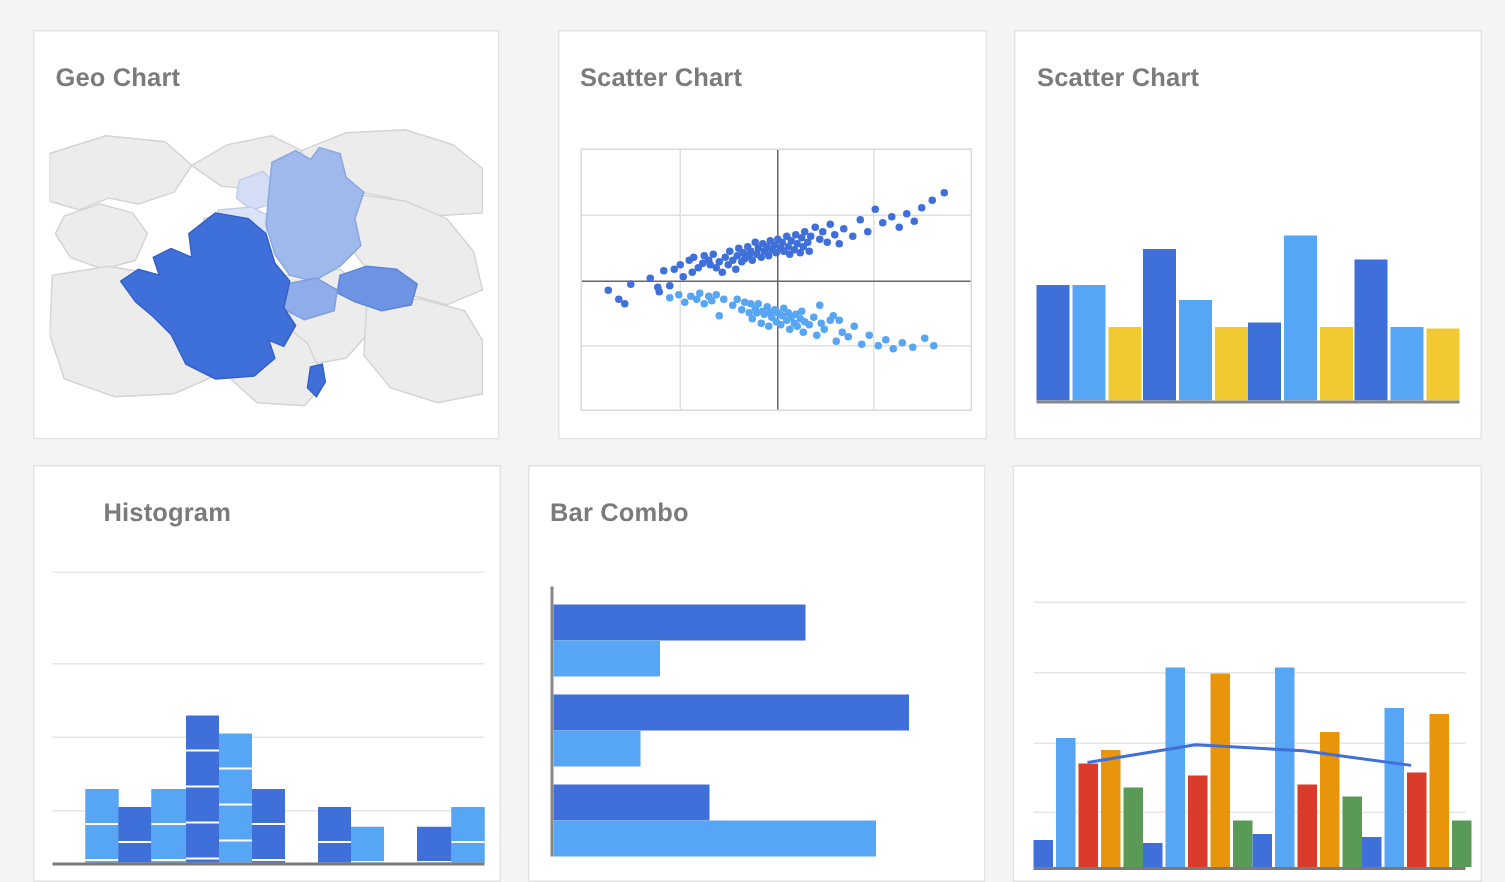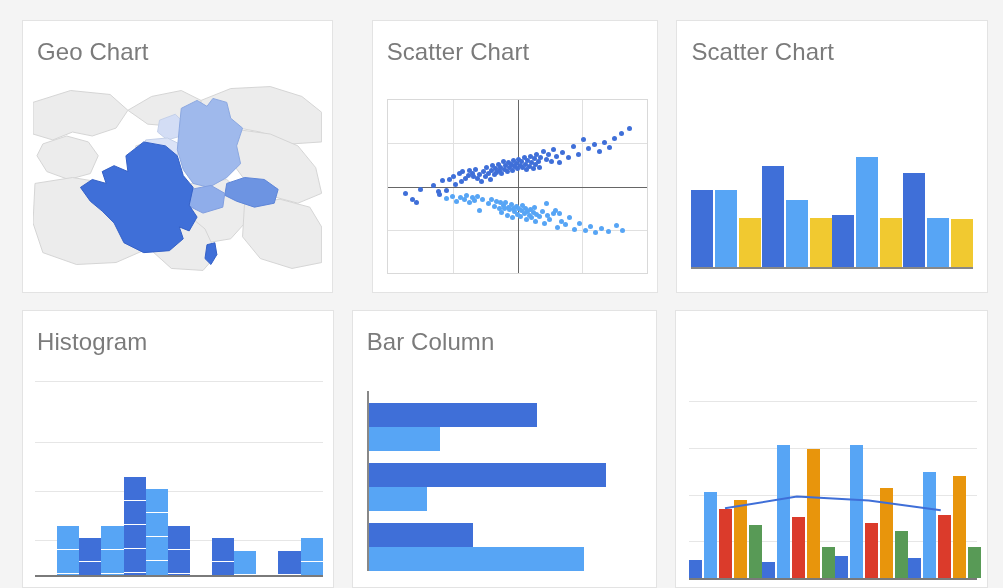--- a/index.html
+++ b/index.html
@@ -30,28 +30,28 @@
   .card {
     background: #ffffff;
     border: 1px solid #e3e3e3;
     box-sizing: border-box;
     position: relative;
     overflow: hidden;
   }
   .card.w-geo     { width: 312px; }
   .card.w-scatter { width: 288px; margin-left: 21px; }
   .card.w-column  { width: 313px; }
-  .card.w-hist    { width: 312px; }
+  .card.w-hist    { width: 312px; padding-left: 32px; }
   .card.w-bar     { width: 306px; }
   .card.w-combo   { width: 313px; }
 
   .card-title {
-    font-size: 24px;
+    font-size: 17px;
     color: #7b7b7b;
-    font-weight: 400;
+    font-weight: 700;
     padding: 20px 0 0 14px;
     letter-spacing: 0.1px;
     line-height: 22px;
     white-space: nowrap;
   }
 
   .chart-area {
     position: absolute;
     left: 0; right: 0;
   }
@@ -512,21 +512,21 @@
               <div class="hist-slot">
                 <div class="hist-bar" style="height: 36.75px; background-color: rgb(87, 165, 245); background-image: repeating-linear-gradient(rgb(87, 165, 245) 0px, rgb(87, 165, 245) 23px, rgb(255, 255, 255) 23px, rgb(255, 255, 255) 24.5px);"></div>
               </div>
             </div>
           <div class="hist-baseline"></div>
         </div>
       </div>
     </div>
 
     <div class="card w-bar">
-      <div class="card-title">Bar Column</div>
+      <div class="card-title">Bar Combo</div>
       <div class="chart-area bar-wrap">
         <div class="bar-inner">
           <div class="bar-axis"></div>
           <div class="bar-rows" id="bar-rows">
               <div class="bar-group">
                 <div class="bar-item" style="width: 61%; background: rgb(63, 111, 216);"></div>
                 <div class="bar-item" style="width: 26%; background: rgb(87, 165, 245);"></div>
               </div>
               <div class="bar-group">
                 <div class="bar-item" style="width: 86%; background: rgb(63, 111, 216);"></div>

